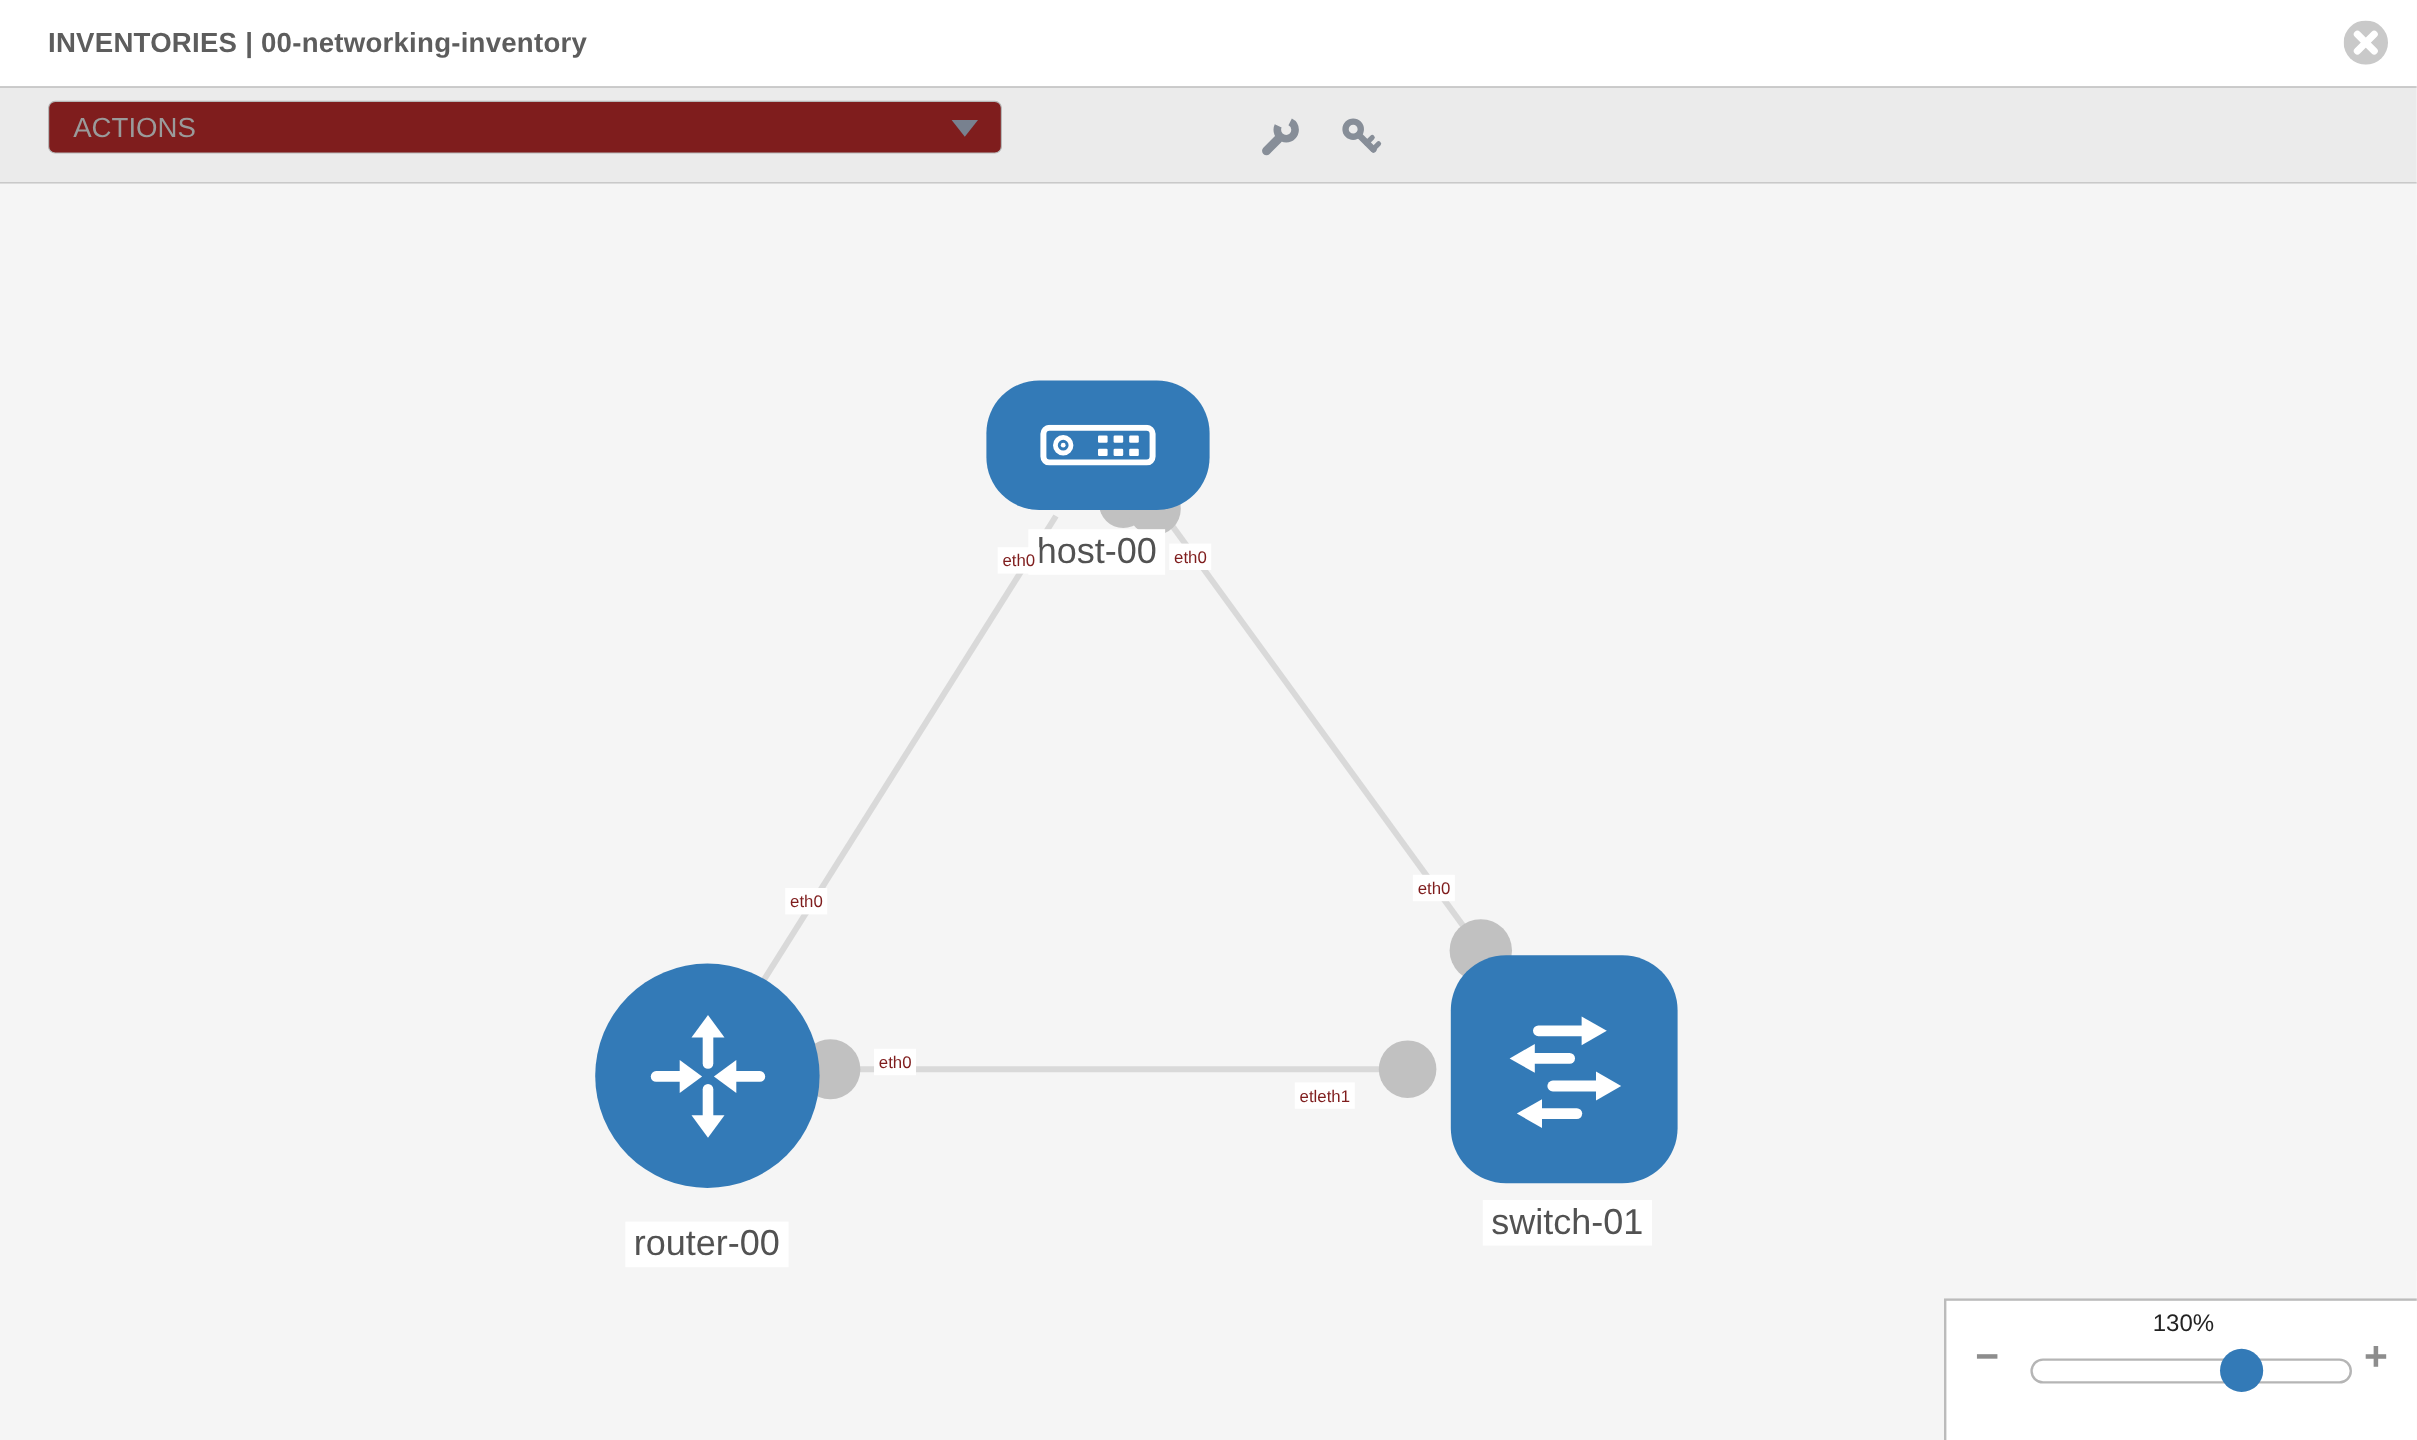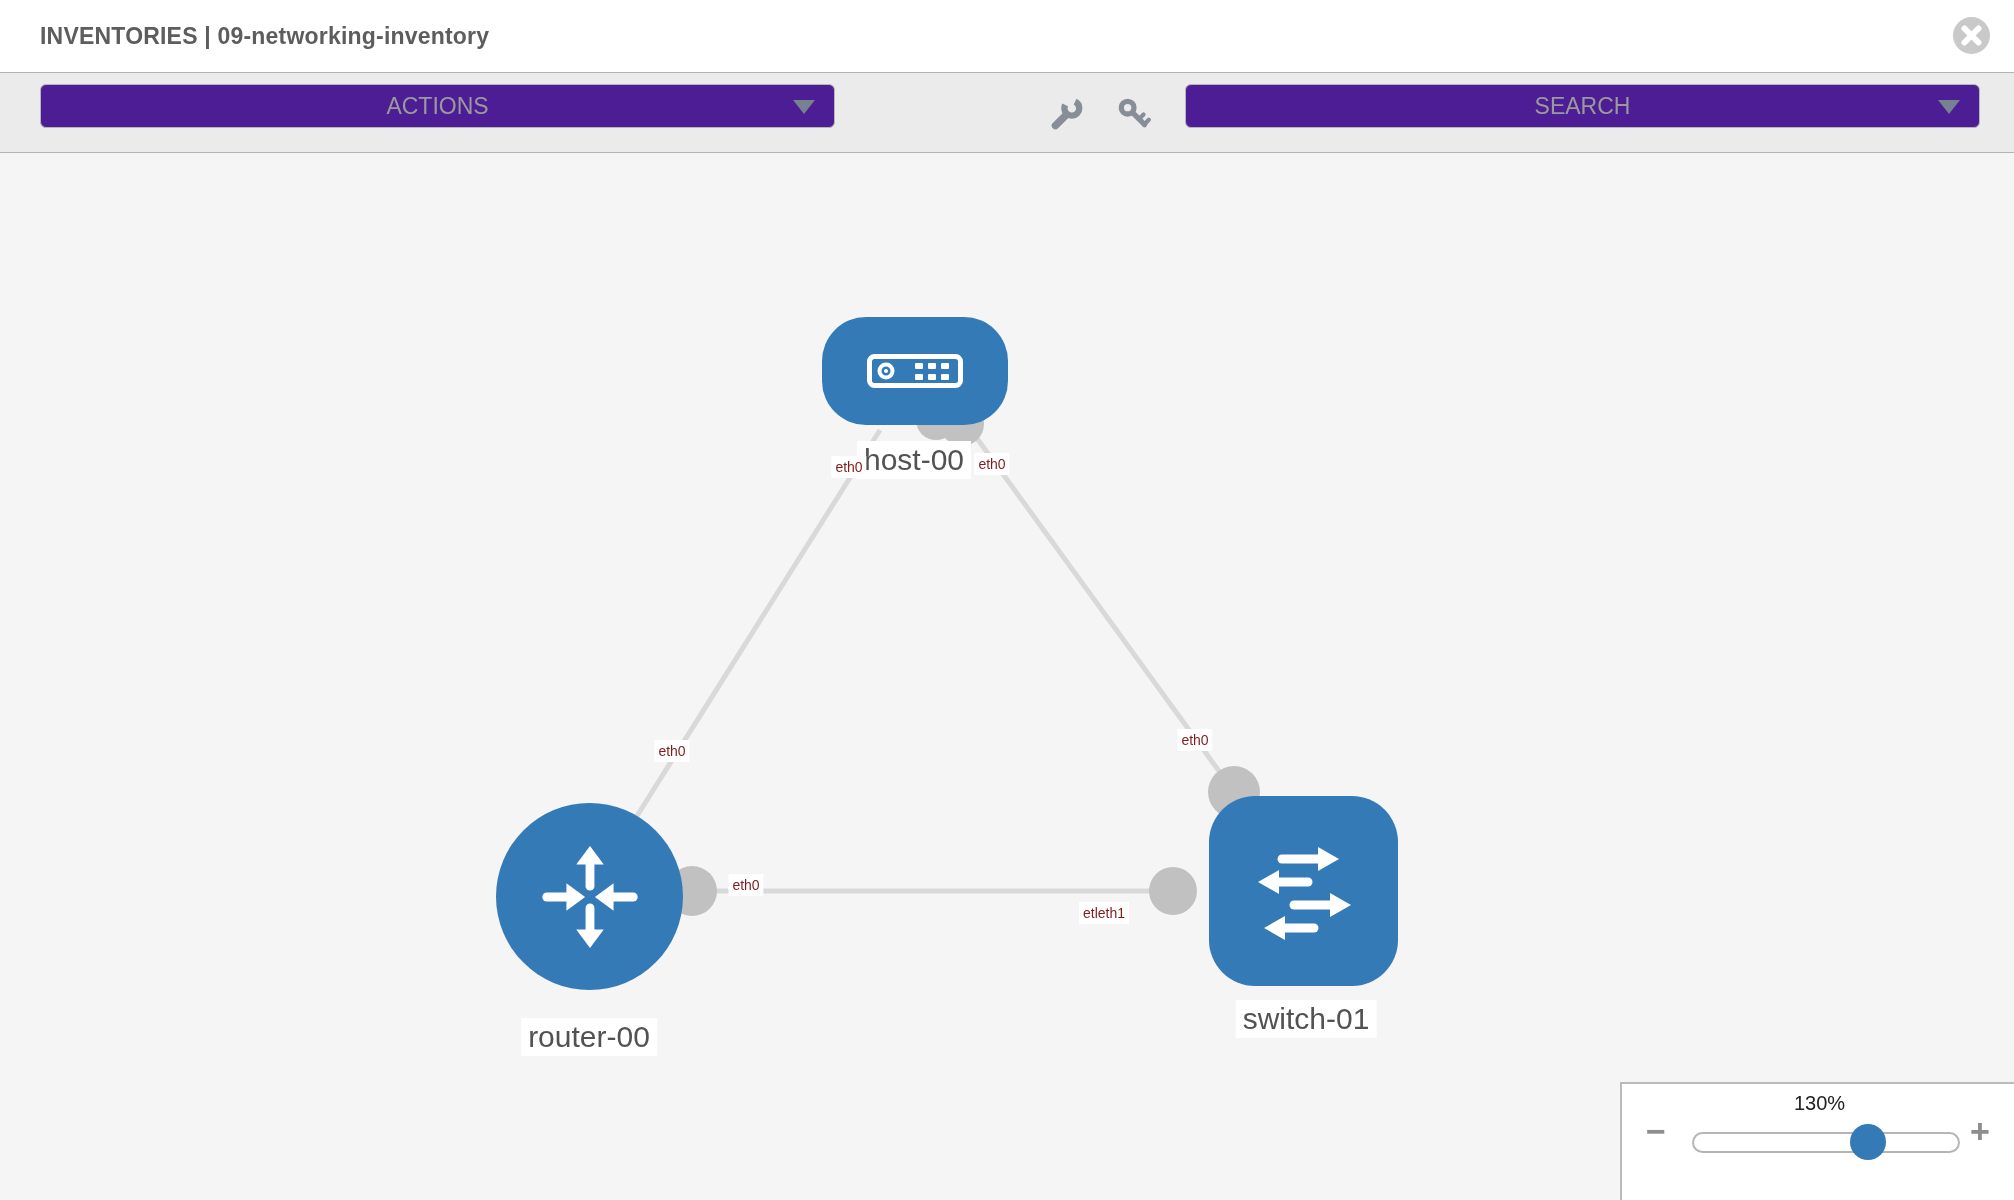--- a/index.html
+++ b/index.html
@@ -10,23 +10,23 @@
   
   .header { position:absolute; left:0; top:0; width:100%; height:72px; background:#ffffff; }
   .page-title { position:absolute; left:40px; top:50%; transform:translateY(-50%);
                 font-size:23px; font-weight:bold; color:#5d5d5d; letter-spacing:.2px; }
   .close-btn { position:absolute; right:24px; top:17px; width:37px; height:37px; border:none;
                background:transparent; cursor:pointer; }
 
   
   .toolbar { position:absolute; left:0; top:72px; width:100%; height:81px; background:#ebebeb;
              border-top:1px solid #b3b3b3; border-bottom:1px solid #b3b3b3; }
-  .select-box { position:absolute; top:11px; height:44px; background:#4c1d95;
+  .select-box { position:absolute; top:11px; height:44px; background:#7f1d1d;
                 border:1px solid #b7b7b7; border-radius:6px; display:flex; align-items:center;
-                padding:0 20px; font-size:23px; color:#9a9a9a; cursor:pointer;justify-content:center; }
+                padding:0 20px; font-size:23px; color:#9a9a9a; cursor:pointer; }
   .select-actions { left:40px; width:795px; }
   .select-search { left:1185px; width:795px; }
   .caret-down { position:absolute; right:19px; top:50%; margin-top:-6px; width:0; height:0;
                 border-left:11px solid transparent; border-right:11px solid transparent;
                 border-top:14px solid #78818f; }
   .tool-icon-btn { position:absolute; top:22px; width:40px; height:40px; background:transparent;
                    border:none; cursor:pointer; }
   .btn-wrench { left:1046px; }
   .btn-key { left:1114px; }
 
@@ -56,21 +56,21 @@
                 background:#ffffff; border:2px solid #b5b5b5; border-radius:12px; cursor:pointer; }
   .zoom-thumb { position:absolute; left:156px; top:-10px; width:36px; height:36px;
                 border-radius:50%; background:var(--accent,#337ab7); cursor:grab; }
 </style>
 </head>
 <body>
 
 <div class="screen">
 
   <div class="header">
-    <div class="page-title">INVENTORIES | 09-networking-inventory</div>
+    <div class="page-title">INVENTORIES | 00-networking-inventory</div>
     <button class="close-btn">
       <svg width="37" height="37" viewBox="0 0 37 37">
         <circle cx="18.5" cy="18.5" r="18.5" fill="#c9c9c9"></circle>
         <line x1="11.5" y1="11.5" x2="25.5" y2="25.5" stroke="#ffffff" stroke-width="6" stroke-linecap="round"></line>
         <line x1="25.5" y1="11.5" x2="11.5" y2="25.5" stroke="#ffffff" stroke-width="6" stroke-linecap="round"></line>
       </svg>
     </button>
   </div>
 
   <div class="toolbar">
@@ -87,24 +87,20 @@
     </button>
     <button class="tool-icon-btn btn-key">
       <svg width="36" height="36" viewBox="0 0 34 34">
         <circle cx="11" cy="11" r="6" fill="none" stroke="#878e98" stroke-width="5"></circle>
         <line x1="15.5" y1="15.5" x2="27" y2="27" stroke="#878e98" stroke-width="5" stroke-linecap="round"></line>
         <line x1="21.5" y1="22" x2="26" y2="17.5" stroke="#878e98" stroke-width="4" stroke-linecap="round"></line>
         <line x1="26.5" y1="27" x2="31" y2="22.5" stroke="#878e98" stroke-width="4" stroke-linecap="round"></line>
       </svg>
     </button>
 
-    <div class="select-box select-search">
-      <span>SEARCH</span>
-      <span class="caret-down"></span>
-    </div>
   </div>
 
   <div class="canvas"></div>
 
   <svg class="links-svg">
     <line x1="880" y1="430" x2="630" y2="827" style="stroke:var(--link,#d9d9d9)" stroke-width="5"></line>
     <line x1="960" y1="415" x2="1240" y2="800" style="stroke:var(--link,#d9d9d9)" stroke-width="5"></line>
     <line x1="680" y1="891" x2="1185" y2="891" style="stroke:var(--link,#d9d9d9)" stroke-width="5"></line>
   </svg>
 

